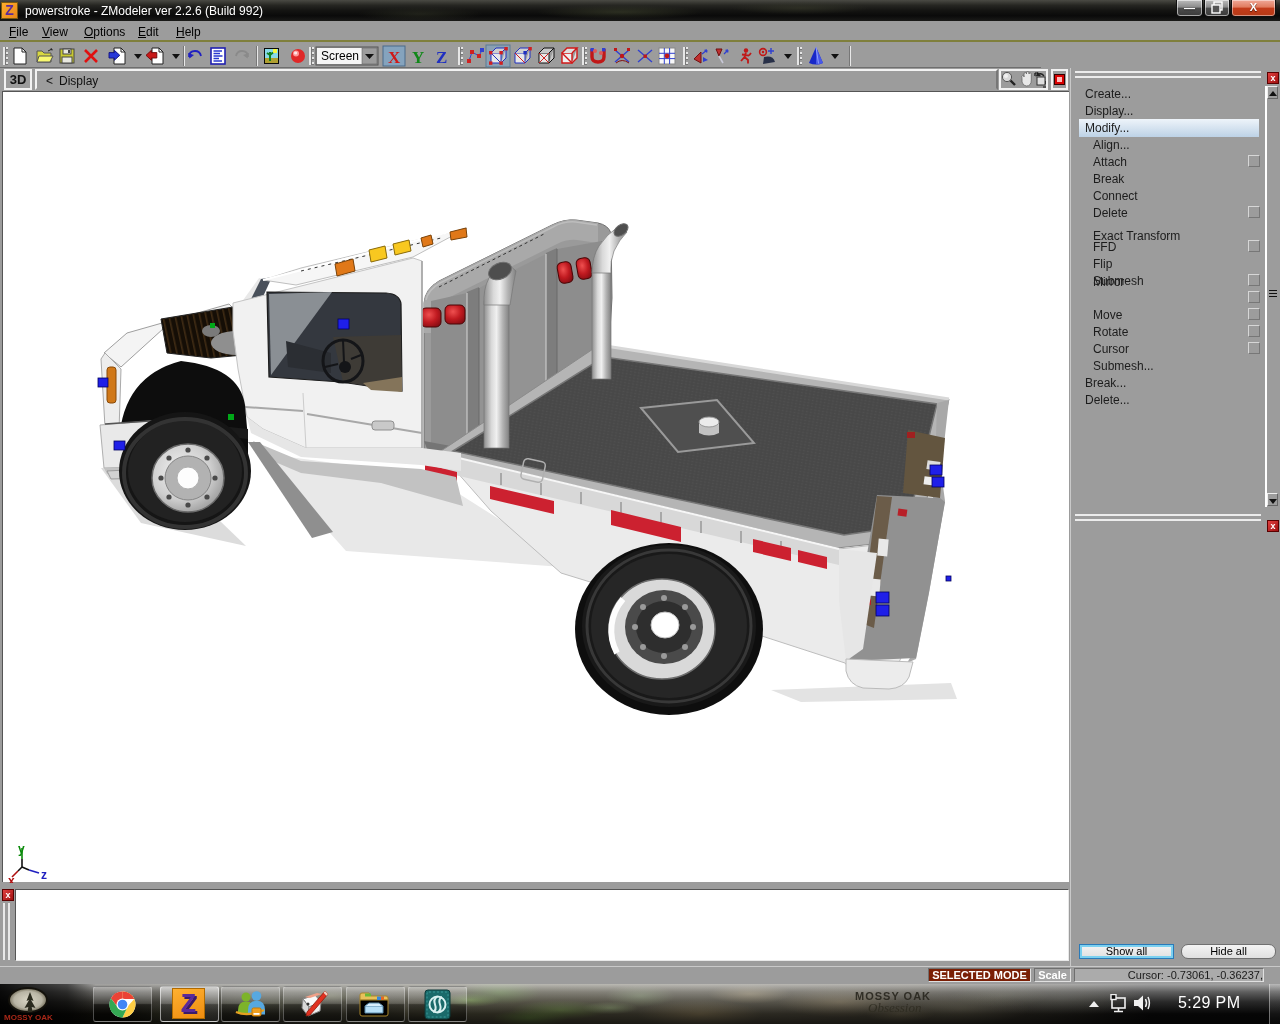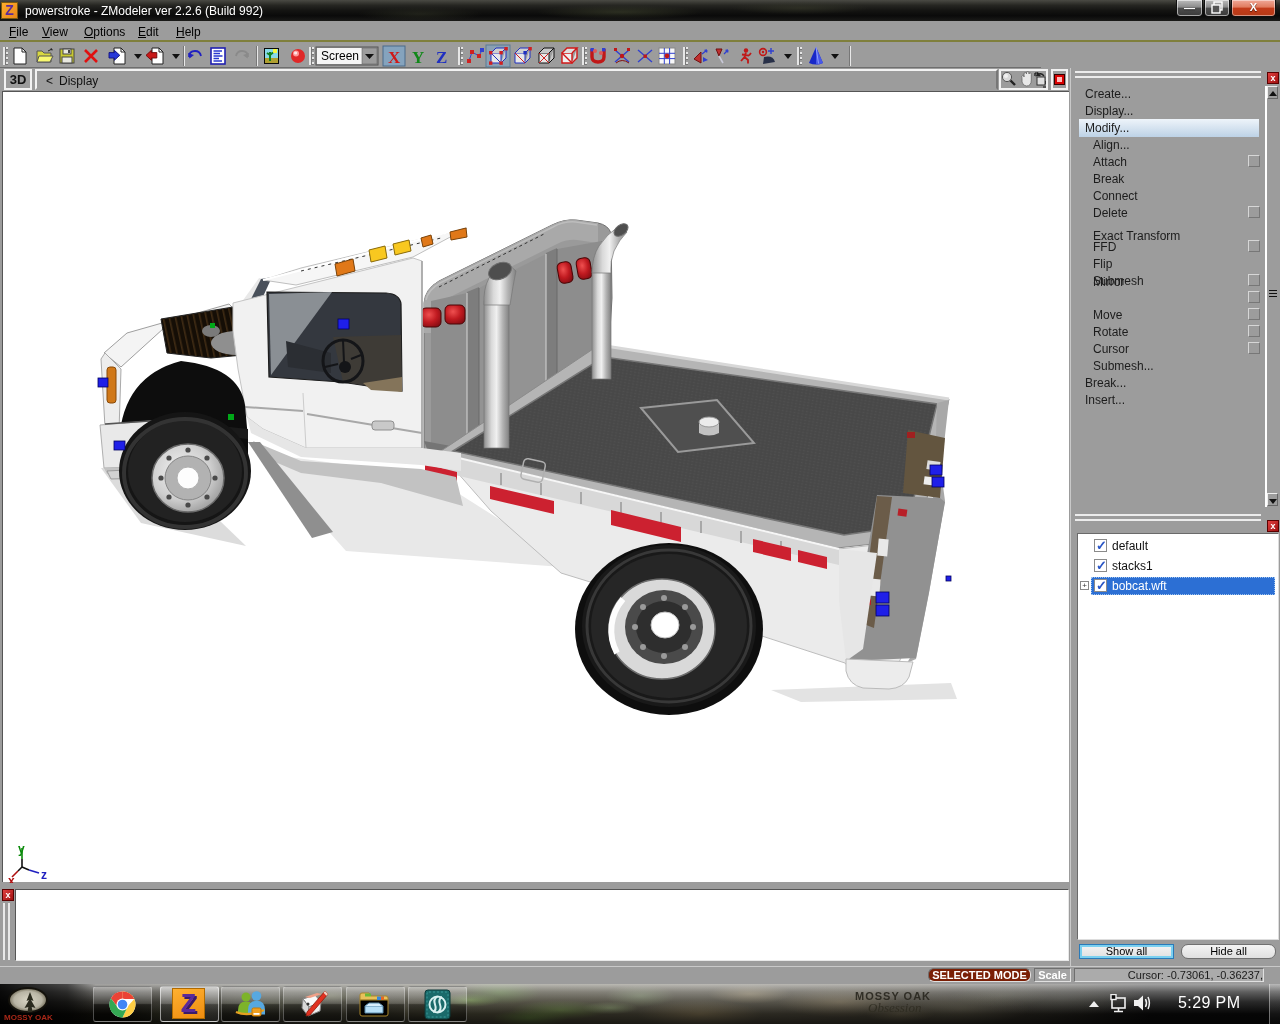--- a/index.html
+++ b/index.html
@@ -553,63 +553,53 @@
     <div class="pl-item pl-sub" style="top:161px">Exact Transform</div>
     <div class="pl-item pl-sub" style="top:172px">FFD</div>
     <div class="pl-item pl-sub" style="top:189px">Flip</div>
     <div class="pl-item pl-sub" style="top:206px">Submesh</div>
     <div class="pl-item pl-sub" style="top:207px">Mirror</div>
     <div class="pl-item pl-sub" style="top:240px">Move</div>
     <div class="pl-item pl-sub" style="top:257px">Rotate</div>
     <div class="pl-item pl-sub" style="top:274px">Cursor</div>
     <div class="pl-item pl-sub" style="top:291px">Submesh...</div>
     <div class="pl-item" style="top:308px">Break...</div>
-    <div class="pl-item" style="top:325px">Insert...</div>
+    <div class="pl-item" style="top:325px">Delete...</div>
     <div class="chk" style="top:87px"></div>
     <div class="chk" style="top:138px"></div>
     <div class="chk" style="top:172px"></div>
     <div class="chk" style="top:206px"></div>
     <div class="chk" style="top:223px"></div>
     <div class="chk" style="top:240px"></div>
     <div class="chk" style="top:257px"></div>
     <div class="chk" style="top:274px"></div>
   </div>
   <div id="scroll">
     <div class="sbtn" style="top:0px">
         <div style="margin:4px auto 0;width:0;height:0;border-left:4px solid transparent;border-right:4px solid transparent;border-bottom:5px solid #111;"></div>
       </div>
     <div class="sbtn" style="top:407px">
         <div style="margin:5px auto 0;width:0;height:0;border-left:4px solid transparent;border-right:4px solid transparent;border-top:5px solid #111;"></div>
       </div>
     <div style="position:absolute;left:2px;top:204px;width:8px;height:9px;background:repeating-linear-gradient(180deg,#111 0 1px,transparent 1px 3px);"></div>
   </div>
   <div class="hgrip" style="left:4px; top:446px; width:186px;"></div>
   <div class="redx" style="left:196px; top:452px;">x</div>
-  <div id="blist">
-    <div class="wchk" style="left:16px;top:5px;"></div>
-    <div style="position:absolute;left:34px;top:5px;font-size:12px;color:#111;">default</div>
-    <div class="wchk" style="left:16px;top:25px;"></div>
-    <div style="position:absolute;left:34px;top:25px;font-size:12px;color:#111;">stacks1</div>
-    <div style="position:absolute;left:2px;top:47px;width:9px;height:9px;border:1px solid #888;background:#fff;font-size:8px;line-height:7px;text-align:center;color:#333;">+</div>
-    <div style="position:absolute;left:13px;top:43px;width:184px;height:18px;background:#2c6fd4;border:1px dotted #9cc2ee;"></div>
-    <div class="wchk" style="left:16px;top:45px;"></div>
-    <div style="position:absolute;left:34px;top:45px;font-size:12px;color:#fff;">bobcat.wft</div>
-  </div>
   <div class="btn" id="showall" style="left:8px; border:1px solid #2a7ab8; box-shadow:0 0 0 2px #7ad0f0 inset;">Show all</div>
   <div class="btn" style="left:110px;border-radius:7px;">Hide all</div>
 </div>
 
 <div id="outwrap">
   <div class="redx" style="left:2px; top:6px;">x</div>
   <div style="position:absolute;left:3px;top:20px;width:7px;height:57px;border-left:2px solid #e8e8e8;border-right:2px solid #e8e8e8;"></div>
   <div id="outbox"></div>
 </div>
 
 <div id="statusbar">
-  <div class="spanel" style="left:928px;width:103px;background:#7a1f05;color:#fff;font-weight:bold;text-align:center;line-height:12px;border-radius:6px;">SELECTED MODE</div>
+  <div class="spanel" style="left:928px;width:103px;background:#7a1f05;color:#fff;font-weight:bold;text-align:center;line-height:12px;">SELECTED MODE</div>
   <div class="spanel" style="left:1034px;width:37px;background:#a3a3a3;color:#fff;font-weight:bold;text-align:center;line-height:12px;">Scale</div>
   <div class="spanel" style="left:1074px;width:190px;background:#ababab;color:#1a1a1a;padding-left:12px;line-height:13px;text-align:right;">Cursor: -0.73061, -0.36237, -0.02182</div>
 </div>
 
 <div id="taskbar">
   <div id="camo" style="position:absolute;left:0;top:0;width:1280px;height:40px;
     background:
       radial-gradient(ellipse 60px 18px at 500px 8px, rgba(90,120,60,.8), transparent 70%),
       radial-gradient(ellipse 70px 14px at 560px 26px, rgba(110,140,70,.7), transparent 70%),
       radial-gradient(ellipse 50px 16px at 640px 12px, rgba(130,150,110,.55), transparent 70%),

